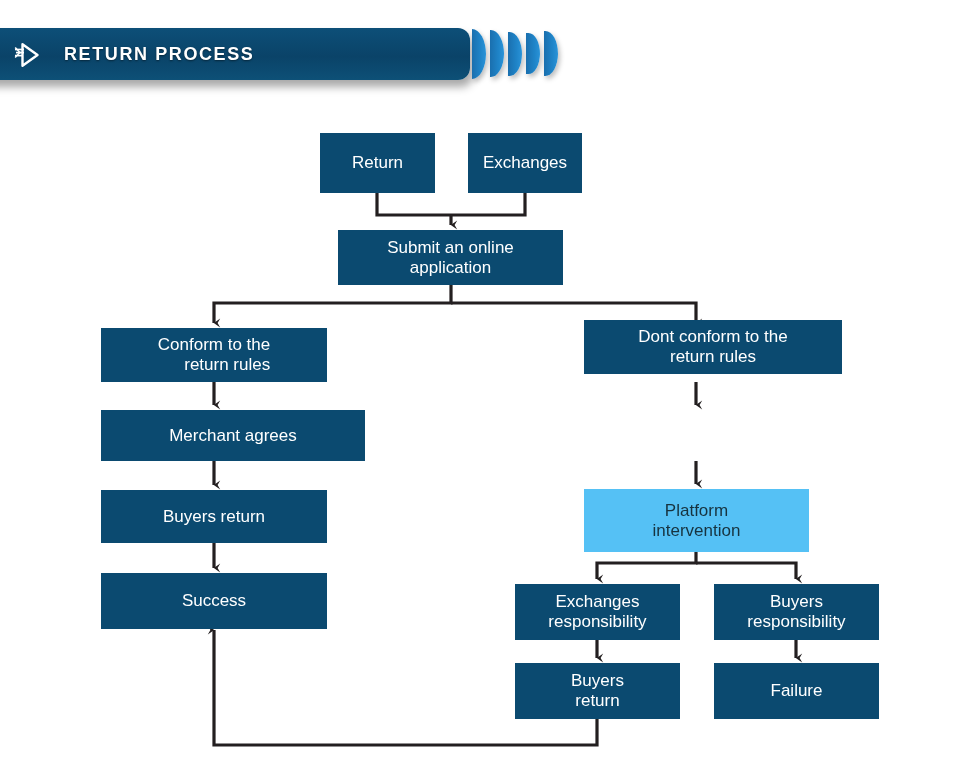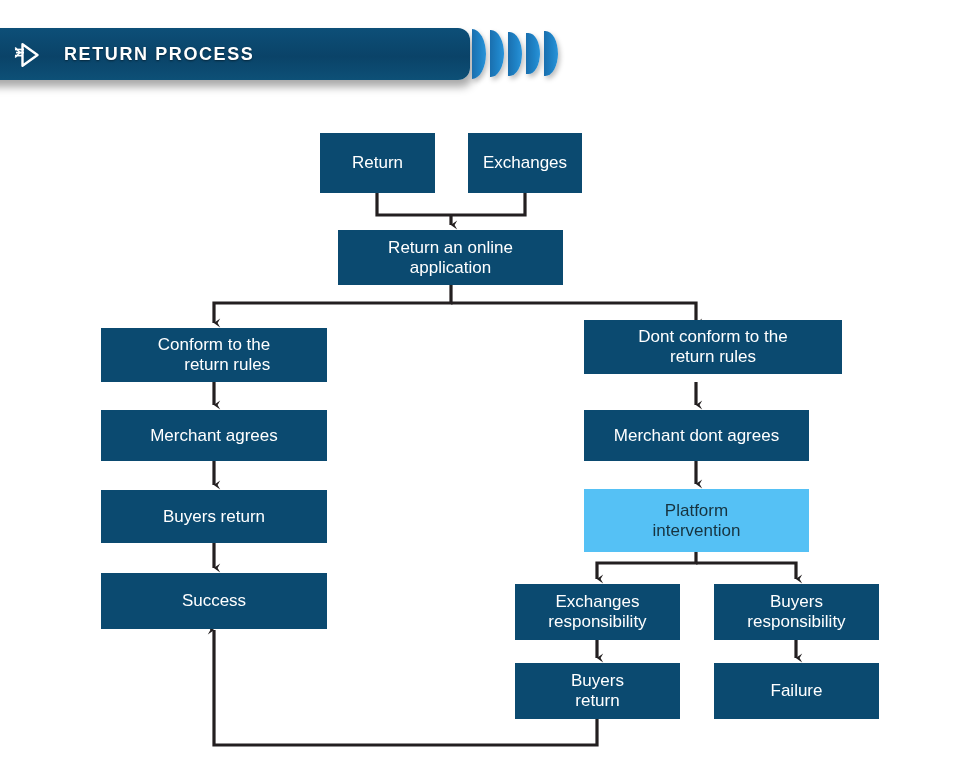--- a/index.html
+++ b/index.html
@@ -170,32 +170,31 @@
       <path d="M796 640 L796 658" marker-end="url(#arrowDown)"></path>
 
       <path d="M597 719 L597 745 L214 745 L214 630" marker-end="url(#arrowUp)"></path>
     </g>
   </svg>
 
   <div class="node" style="left:320px; top:133px; width:115px; height:60px;">Return</div>
 
   <div class="node" style="left:468px; top:133px; width:114px; height:60px;">Exchanges</div>
 
-  <div class="node" style="left:338px; top:230px; width:225px; height:55px;">Return an online
+  <div class="node" style="left:338px; top:230px; width:225px; height:55px;">Submit an online
 application</div>
 
   <div class="node" style="left:101px; top:328px; width:226px; height:54px;text-align:right;">Conform to the
 return rules</div>
 
   <div class="node" style="left:584px; top:320px; width:258px; height:54px;">Dont conform to the
 return rules</div>
 
-  <div class="node" style="left:101px; top:410px; width:226px; height:51px;">Merchant agrees</div>
-
-  <div class="node" style="left:584px; top:410px; width:225px; height:51px;">Merchant dont agrees</div>
+  <div class="node" style="left:101px; top:410px; width:264px; height:51px;">Merchant agrees</div>
+
 
   <div class="node" style="left:101px; top:490px; width:226px; height:53px;">Buyers return</div>
 
   <div class="node light" style="left:584px; top:489px; width:225px; height:63px;">Platform
 intervention</div>
 
   <div class="node" style="left:101px; top:573px; width:226px; height:56px;">Success</div>
 
   <div class="node" style="left:515px; top:584px; width:165px; height:56px;">Exchanges
 responsibility</div>

